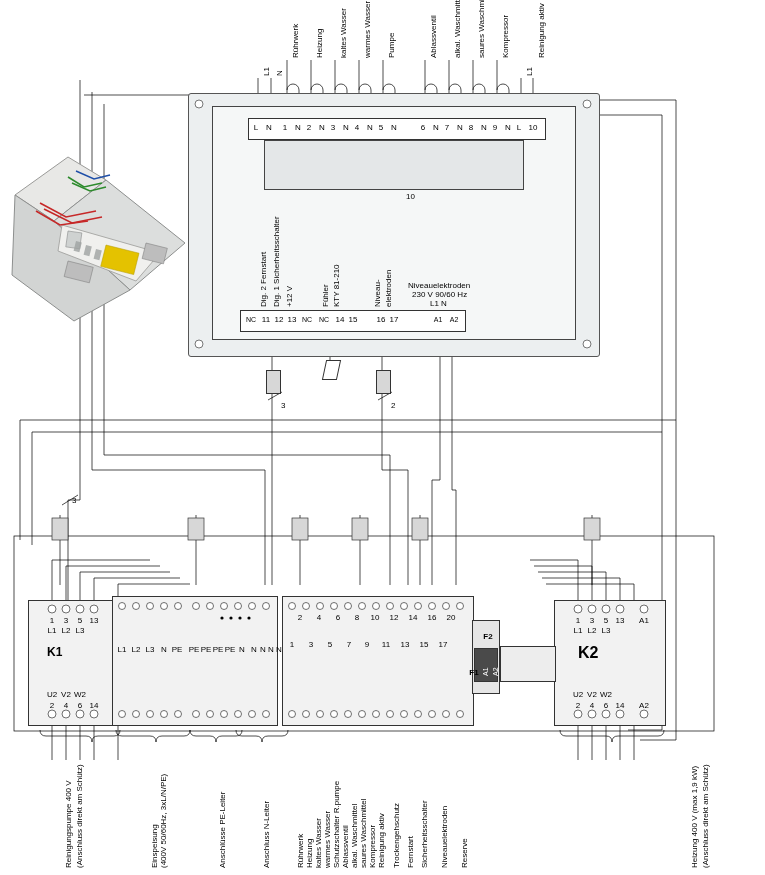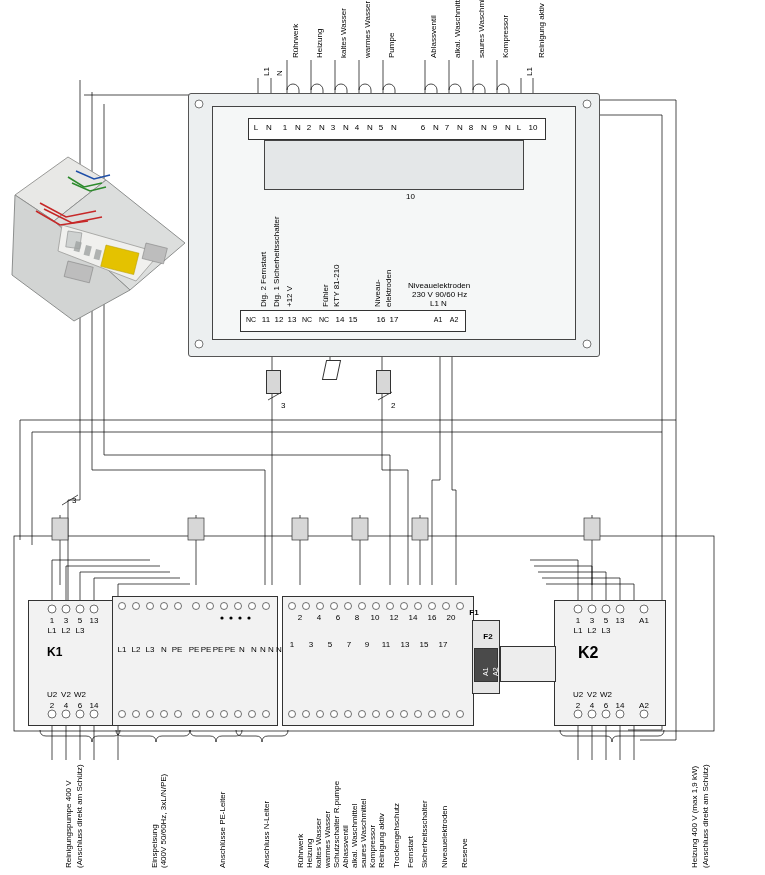--- a/index.html
+++ b/index.html
@@ -400,21 +400,21 @@
   <div class="term" style="left:286px;top:640px;width:12px;">1</div>
   <div class="term" style="left:305px;top:640px;width:12px;">3</div>
   <div class="term" style="left:324px;top:640px;width:12px;">5</div>
   <div class="term" style="left:343px;top:640px;width:12px;">7</div>
   <div class="term" style="left:360px;top:640px;width:14px;">9</div>
   <div class="term" style="left:379px;top:640px;width:14px;">11</div>
   <div class="term" style="left:398px;top:640px;width:14px;">13</div>
   <div class="term" style="left:417px;top:640px;width:14px;">15</div>
   <div class="term" style="left:436px;top:640px;width:14px;">17</div>
 
-  <div class="term" style="left:468px;top:608px;width:12px;font-weight:bold;">F1</div>
+  <div class="term" style="left:468px;top:668px;width:12px;font-weight:bold;">F1</div>
   <div class="term" style="left:482px;top:632px;width:12px;font-weight:bold;">F2</div>
   <div class="vlbl" style="left:481px;top:676px;color:#fff;font-size:7px;">A1</div>
   <div class="vlbl" style="left:491px;top:676px;color:#fff;font-size:7px;">A2</div>
 
   <svg width="765" height="875">
     <g stroke="#000" stroke-width="0.7" fill="none">
       <path d="M40,730 q0,6 6,6 l40,0 q6,0 6,6 q0,-6 6,-6 l16,0 q6,0 6,-6"></path>
       <path d="M116,730 q0,6 6,6 l28,0 q6,0 6,6 q0,-6 6,-6 l22,0 q6,0 6,-6"></path>
       <path d="M190,730 q0,6 6,6 l14,0 q6,0 6,6 q0,-6 6,-6 l14,0 q6,0 6,-6"></path>
       <path d="M236,730 q0,6 6,6 l14,0 q6,0 6,6 q0,-6 6,-6 l14,0 q6,0 6,-6"></path>

